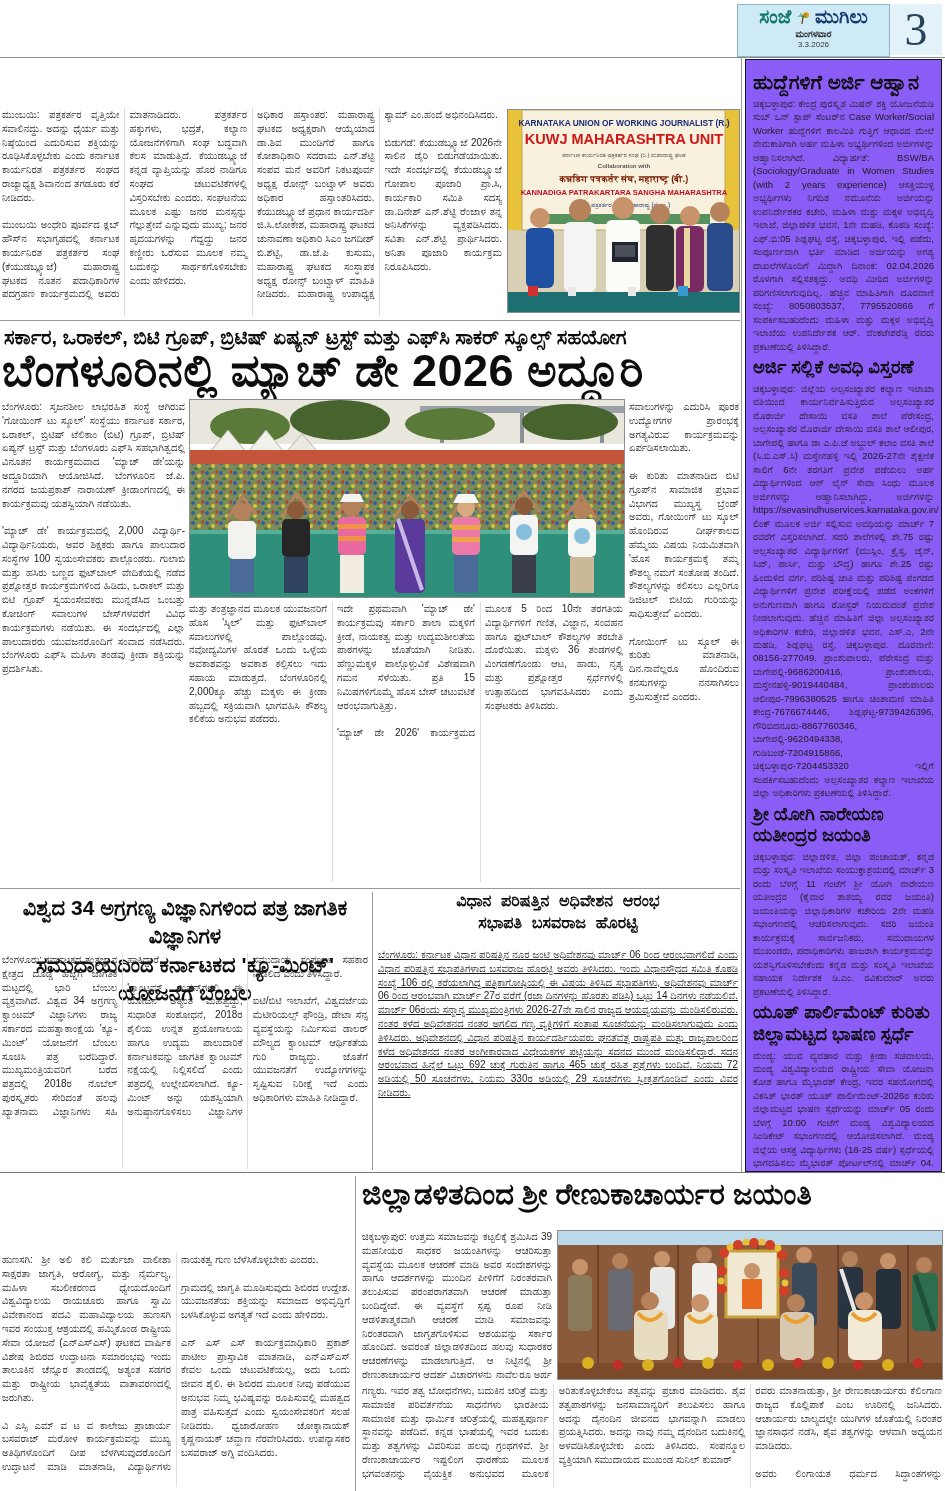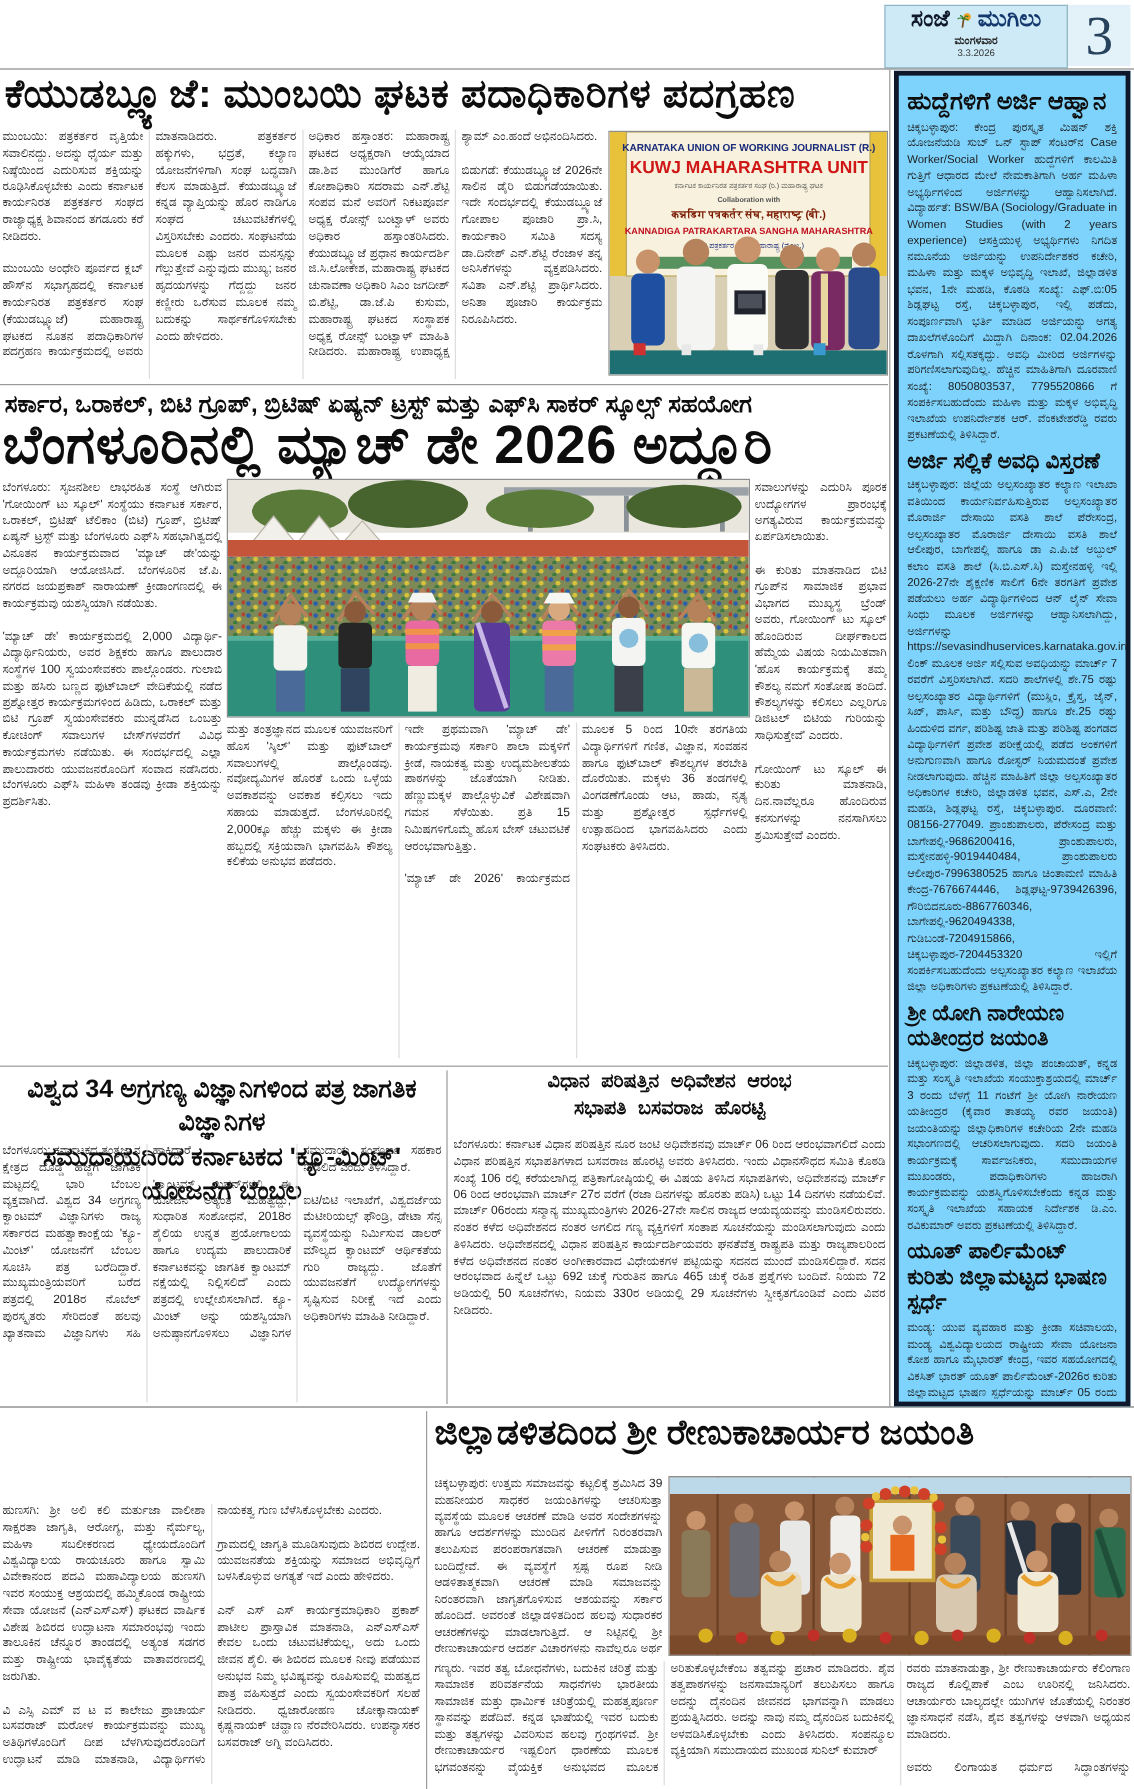--- a/index.html
+++ b/index.html
@@ -8,21 +8,21 @@
   .abs{position:absolute;}
   .rule-h{position:absolute;background:#9a9a9a;height:1px;}
   .rule-v{position:absolute;background:#9a9a9a;width:1px;}
 
   
   .region-box{left:4px;top:13px;width:322px;height:42px;background:#e7e7e7;
               font-size:26px;font-weight:800;line-height:42px;padding-left:10px;letter-spacing:.5px;}
   .masthead{left:737px;top:4px;width:151px;height:51px;background:#cdeaf6;border:1px solid #8fb6c6;
             text-align:center;overflow:hidden;}
   .masthead .row1{font-size:19px;font-weight:800;line-height:24px;white-space:nowrap;}
-  .masthead .paper-first{color:#0f172a;}
+  .masthead .paper-first{color:#0f766e;}
   .masthead .paper-second{color:#14386e;}
   .masthead .row2{font-size:9px;line-height:11px;color:#222;font-weight:700;}
   .masthead .row3{font-size:8px;line-height:10px;color:#333;}
   .pagenum{left:889px;top:4px;width:52px;height:51px;background:#e3f2f9;border-left:1px solid #8fb6c6;
            font-family:"Liberation Serif","DejaVu Serif",serif;font-size:46px;line-height:51px;
            text-align:center;color:#27425c;}
 
   
   .body-txt{font-size:10px;line-height:1.38;text-align:justify;white-space:pre-line;
             overflow:hidden;color:#1c1c1c;}
@@ -38,31 +38,31 @@
   .a2-kicker{left:4px;top:326px;width:734px;font-size:20px;font-weight:800;}
   .a2-headline{left:2px;top:348px;width:737px;font-size:45px;line-height:1.0;letter-spacing:.5px;}
   .a2-left{left:2px;top:400px;width:183px;height:482px;}
   .a2-photo{left:189px;top:399px;width:434px;height:197px;border:1px solid #8d8d8d;}
   .a2-mid{left:189px;top:602px;width:434px;height:280px;}
   .a2-right{left:629px;top:400px;width:110px;height:482px;}
 
   .m-left-headline{left:2px;top:894px;width:366px;font-size:21px;line-height:1.35;text-align:center;}
   .m-left-body{left:2px;top:953px;width:366px;height:216px;}
   .m-right-headline{left:378px;top:892px;width:360px;font-size:16px;line-height:1.35;text-align:center;font-family:Liberation Mono, monospace;}
-  .m-right-body{left:378px;top:948px;width:360px;height:222px;}
+  .m-right-body{left:378px;top:948px;width:360px;height:222px;text-decoration:underline;}
 
   .b-left-headline{left:2px;top:1180px;width:348px;font-size:27px;line-height:1.25;text-align:center;}
   .b-left-body{left:2px;top:1253px;width:348px;height:234px;}
   .b-right-headline{left:362px;top:1177px;width:580px;font-size:29px;line-height:1.2;}
   .a6-leftcol{left:362px;top:1230px;width:190px;height:148px;}
   .a6-photo{left:557px;top:1230px;width:384px;height:148px;border:1px solid #8d8d8d;}
   .a6-bottom{left:362px;top:1384px;width:580px;height:104px;}
 
   
-  .sidebar{left:745px;top:59px;width:197px;height:1113px;background:#7dd3fc;border:4px solid #0f172a;
+  .sidebar{left:745px;top:59px;width:197px;height:1113px;background:#8b5cf6;border:1px solid #0f172a;
            box-sizing:border-box;padding:6px 7px;overflow:hidden;}
   .sb-heading{font-size:18px;font-weight:800;line-height:1.2;margin:4px 0 3px 0;color:#0d0d0d;}
   .sb-body{font-size:9.5px;line-height:1.42;text-align:justify;white-space:pre-line;color:#1c1c1c;}
 
   svg text{font-family:"Liberation Sans","DejaVu Sans",sans-serif;}
 </style>
 </head>
 <body>
 
 <div class="page">
@@ -80,21 +80,20 @@
     </div>
     <div class="row2">ಮಂಗಳವಾರ</div>
     <div class="row3">3.3.2026</div>
   </div>
 
   <div class="abs pagenum">3</div>
 
   <div class="rule-h" style="left:0;top:57px;width:945px;background:#8a8a8a;"></div>
   <div class="rule-v" style="left:741px;top:58px;height:1114px;"></div>
 
-  <div class="abs hl a1-headline">ಕೆಯುಡಬ್ಲ್ಯೂಜೆ: ಮುಂಬಯಿ ಘಟಕ ಪದಾಧಿಕಾರಿಗಳ ಪದಗ್ರಹಣ</div>
   <div class="abs body-txt cols4 a1-body">ಮುಂಬಯಿ: ಪತ್ರಕರ್ತರ ವೃತ್ತಿಯೇ ಸವಾಲಿನದ್ದು. ಅದನ್ನು ಧೈರ್ಯ ಮತ್ತು ನಿಷ್ಠೆಯಿಂದ ಎದುರಿಸುವ ಶಕ್ತಿಯನ್ನು ರೂಢಿಸಿಕೊಳ್ಳಬೇಕು ಎಂದು ಕರ್ನಾಟಕ ಕಾರ್ಯನಿರತ ಪತ್ರಕರ್ತರ ಸಂಘದ ರಾಜ್ಯಾಧ್ಯಕ್ಷ ಶಿವಾನಂದ ತಗಡೂರು ಕರೆ ನೀಡಿದರು.
 
 ಮುಂಬಯಿ ಅಂಧೇರಿ ಪೂರ್ವದ ಕ್ಲಬ್ ಹೌಸ್‌ನ ಸಭಾಗೃಹದಲ್ಲಿ ಕರ್ನಾಟಕ ಕಾರ್ಯನಿರತ ಪತ್ರಕರ್ತರ ಸಂಘ (ಕೆಯುಡಬ್ಲ್ಯೂಜೆ) ಮಹಾರಾಷ್ಟ್ರ ಘಟಕದ ನೂತನ ಪದಾಧಿಕಾರಿಗಳ ಪದಗ್ರಹಣ ಕಾರ್ಯಕ್ರಮದಲ್ಲಿ ಅವರು ಮಾತನಾಡಿದರು. ಪತ್ರಕರ್ತರ ಹಕ್ಕುಗಳು, ಭದ್ರತೆ, ಕಲ್ಯಾಣ ಯೋಜನೆಗಳಿಗಾಗಿ ಸಂಘ ಬದ್ಧವಾಗಿ ಕೆಲಸ ಮಾಡುತ್ತಿದೆ. ಕೆಯುಡಬ್ಲ್ಯೂಜೆ ಕನ್ನಡ ವ್ಯಾಪ್ತಿಯನ್ನು ಹೊರ ನಾಡಿಗೂ ಸಂಘದ ಚಟುವಟಿಕೆಗಳಲ್ಲಿ ವಿಸ್ತರಿಸಬೇಕು ಎಂದರು. ಸಂಘಟನೆಯ ಮೂಲಕ ಎಷ್ಟು ಜನರ ಮನಸ್ಸನ್ನು ಗೆಲ್ಲುತ್ತೇವೆ ಎನ್ನುವುದು ಮುಖ್ಯ; ಜನರ ಹೃದಯಗಳನ್ನು ಗೆದ್ದದ್ದು ಜನರ ಕಣ್ಣೀರು ಒರೆಸುವ ಮೂಲಕ ನಮ್ಮ ಬದುಕನ್ನು ಸಾರ್ಥಕಗೊಳಿಸಬೇಕು ಎಂದು ಹೇಳಿದರು.
 
 ಅಧಿಕಾರ ಹಸ್ತಾಂತರ: ಮಹಾರಾಷ್ಟ್ರ ಘಟಕದ ಅಧ್ಯಕ್ಷರಾಗಿ ಆಯ್ಕೆಯಾದ ಡಾ.ಶಿವ ಮುಂಡಿಗೆರೆ ಹಾಗೂ ಕೋಶಾಧಿಕಾರಿ ಸದರಾಮ ಎನ್.ಶೆಟ್ಟಿ ಸಂಪವ ಮನೆ ಅವರಿಗೆ ನಿಕಟಪೂರ್ವ ಅಧ್ಯಕ್ಷ ರೋನ್ಸ್ ಬಂಟ್ವಾಳ್ ಅವರು ಅಧಿಕಾರ ಹಸ್ತಾಂತರಿಸಿದರು. ಕೆಯುಡಬ್ಲ್ಯೂಜೆ ಪ್ರಧಾನ ಕಾರ್ಯದರ್ಶಿ ಜಿ.ಸಿ.ಲೋಕೇಶ, ಮಹಾರಾಷ್ಟ್ರ ಘಟಕದ ಚುನಾವಣಾ ಅಧಿಕಾರಿ ಸಿಎಂ ಜಗದೀಶ್ ಬಿ.ಶೆಟ್ಟಿ, ಡಾ.ಜೆ.ಪಿ ಕುಸುಮ, ಮಹಾರಾಷ್ಟ್ರ ಘಟಕದ ಸಂಸ್ಥಾಪಕ ಅಧ್ಯಕ್ಷ ರೋನ್ಸ್ ಬಂಟ್ವಾಳ್ ಮಾಹಿತಿ ನೀಡಿದರು. ಮಹಾರಾಷ್ಟ್ರ ಉಪಾಧ್ಯಕ್ಷ ಶ್ಯಾಮ್ ಎಂ.ಹಂದೆ ಅಭಿನಂದಿಸಿದರು.
 
 ಬಿಡುಗಡೆ: ಕೆಯುಡಬ್ಲ್ಯೂಜೆ 2026ನೇ ಸಾಲಿನ ಡೈರಿ ಬಿಡುಗಡೆಯಾಯಿತು. ಇದೇ ಸಂದರ್ಭದಲ್ಲಿ ಕೆಯುಡಬ್ಲ್ಯೂಜೆ ಗೋಪಾಲ ಪೂಜಾರಿ ಪ್ರಾ.ಸಿ, ಕಾರ್ಯಕಾರಿ ಸಮಿತಿ ಸದಸ್ಯ ಡಾ.ದಿನೇಶ್ ಎನ್.ಶೆಟ್ಟಿ ರೆಂಜಾಳ ತನ್ನ ಅನಿಸಿಕೆಗಳನ್ನು ವ್ಯಕ್ತಪಡಿಸಿದರು. ಸವಿತಾ ಎನ್.ಶೆಟ್ಟಿ ಪ್ರಾರ್ಥಿಸಿದರು. ಅನಿತಾ ಪೂಜಾರಿ ಕಾರ್ಯಕ್ರಮ ನಿರೂಪಿಸಿದರು.</div>
 
   <svg class="abs a1-photo" viewBox="0 0 231 202" preserveAspectRatio="none">
     <rect x="0" y="0" width="231" height="202" fill="#d8cfb4"></rect>

